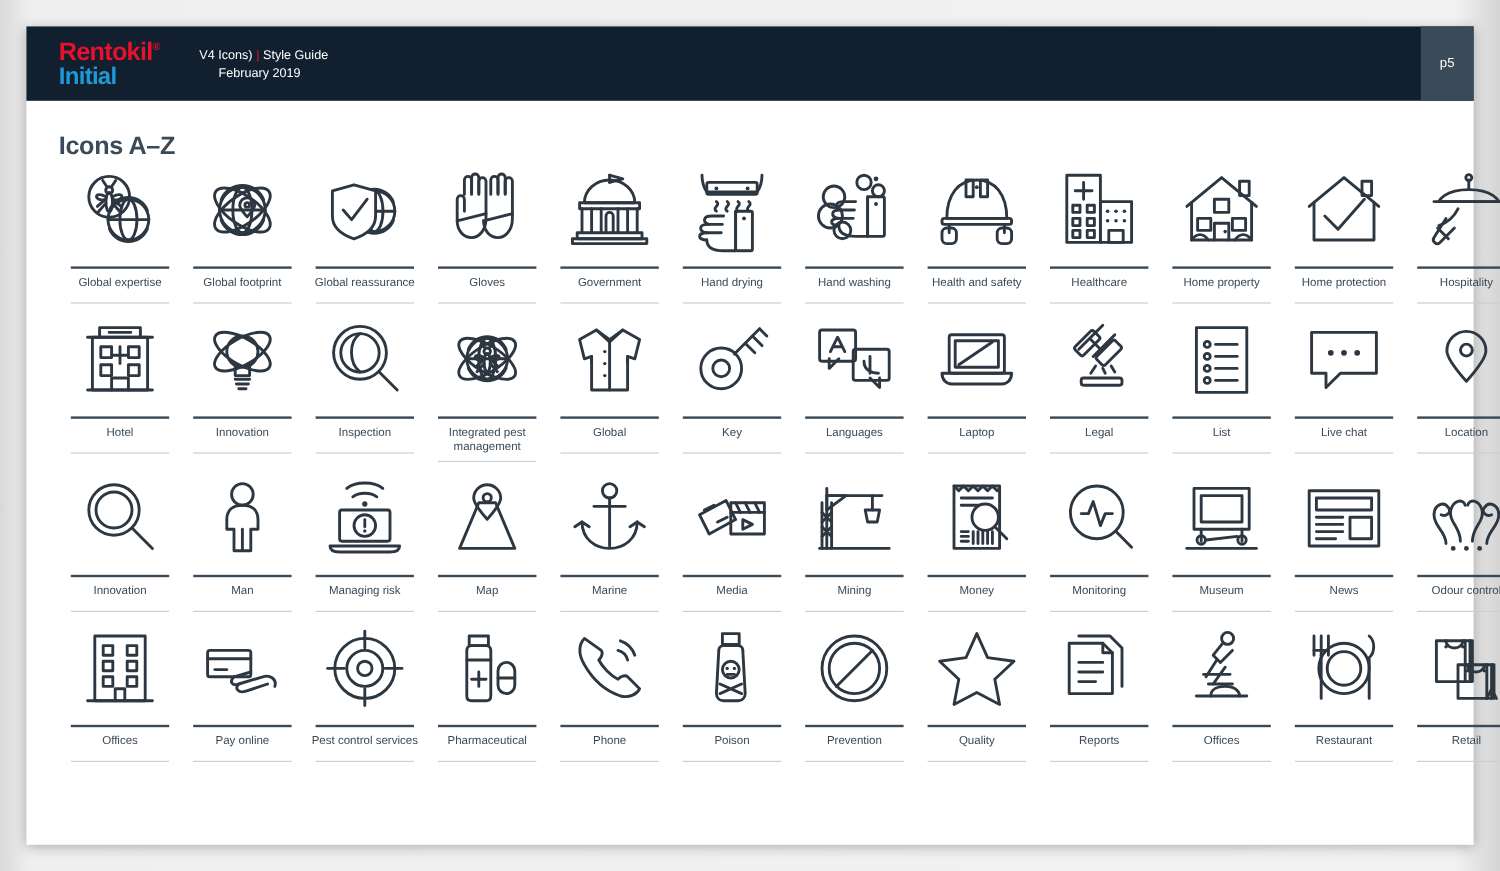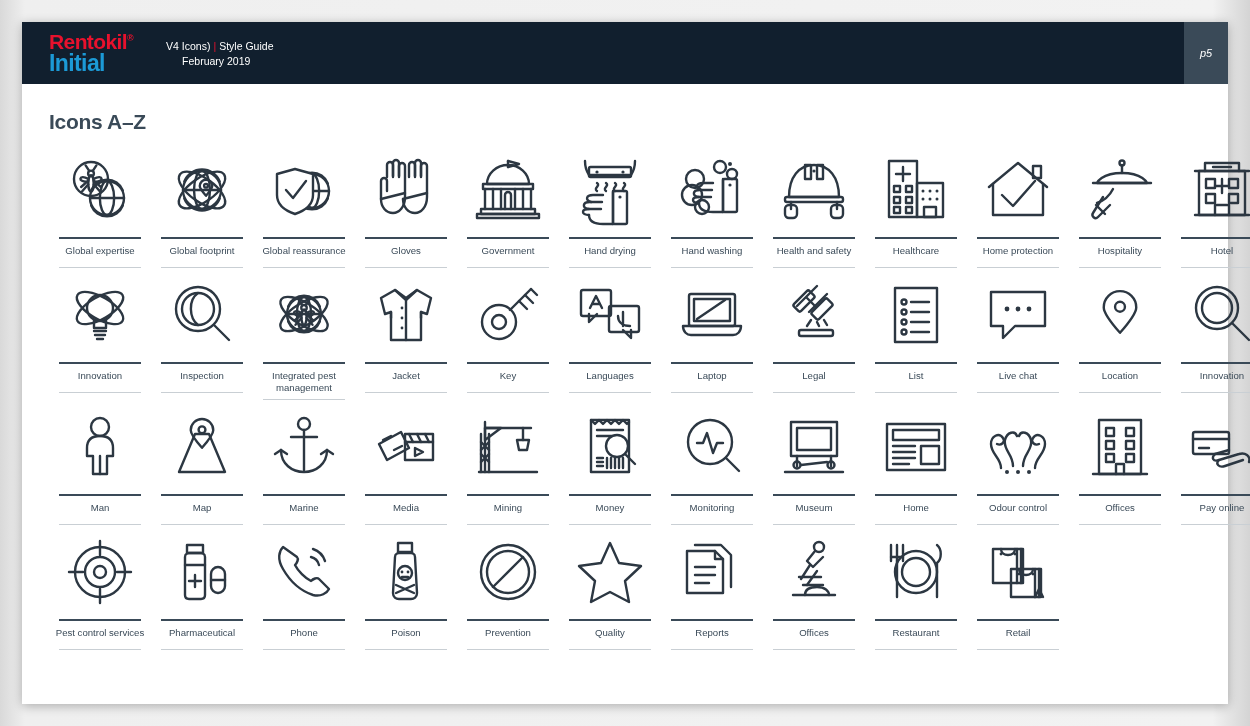--- a/index.html
+++ b/index.html
@@ -30,50 +30,50 @@
     align-items: center;
   }
   .logo {
     margin-left: 27px;
     line-height: 1.0;
     font-weight: 700;
     letter-spacing: -.6px;
   }
   .logo .r1 { color:#e8112d; font-size:21px; display:block; font-weight:700;}
   .logo .r1 sup { font-size:9px; vertical-align: super; }
-  .logo .r2 { color:#1c9ad6; font-size:23px; display:block; font-weight:700;}
+  .logo .r2 { color:#1c9ad6; font-size:20px; display:block; font-weight:700;}
 
   .hmeta {
     margin-left: 33px;
     color:#ffffff;
     font-size:10.5px;
     line-height: 15px;
     padding-top: 2px;
   }
   .hmeta .sep { color:#e8112d; margin:0 3px; }
   .hmeta .l2 { color:#ffffff;padding-left:16px; }
 
   .pagenum {
     position:absolute;
     right:0; top:0; bottom:0;
     width: 44px;
     background: #3a4a58;
     color:#ffffff;
     font-size: 11px;
-    display:flex; align-items:center; justify-content:center;font-style:italic;
+    display:flex; align-items:center; justify-content:center;
   }
 
   
   .content { padding: 26px 27px 0 27px; }
   .title {
     color:#3a4a58;
     font-size: 21px;
     font-weight: 700;
     letter-spacing: -.3px;
-    margin-bottom: 15px;
+    margin-bottom: 0;
   }
 
   .grid {
     display:grid;
     grid-template-columns: repeat(12, 1fr);
     row-gap: 6px;
     column-gap: 0px;
   }
   .cell {
     display:flex;
@@ -297,20 +297,39 @@
               <circle cx="51" cy="38" r="1.5" fill="#2c3742" stroke="none"></circle>
               <circle cx="58" cy="38" r="1.5" fill="#2c3742" stroke="none"></circle>
               <circle cx="44" cy="46" r="1.5" fill="#2c3742" stroke="none"></circle>
               <circle cx="51" cy="46" r="1.5" fill="#2c3742" stroke="none"></circle>
               <circle cx="58" cy="46" r="1.5" fill="#2c3742" stroke="none"></circle>
               <rect x="45" y="54" width="12" height="10" fill="none" stroke="#2c3742" stroke-width="2.4" stroke-linecap="round" stroke-linejoin="round"></rect>
             </svg>
           </div>
           <div class="rule-top"></div>
           <div class="lbl">Healthcare</div>
+          <div class="rule-bot"></div>
+        </div>
+        <div class="cell">
+          <div class="iconbox">
+            <svg width="74" height="74" viewBox="0 0 74 74">
+              <path d="M8,34 L37,10 L66,34" fill="none" stroke="#2c3742" stroke-width="2.4" stroke-linecap="round" stroke-linejoin="round"></path>
+              <path d="M12,31 L12,62 L62,62 L62,31" fill="none" stroke="#2c3742" stroke-width="2.4" stroke-linecap="round" stroke-linejoin="round"></path>
+              <rect x="52" y="13" width="8" height="12" fill="none" stroke="#2c3742" stroke-width="2.4" stroke-linecap="round" stroke-linejoin="round"></rect>
+              <rect x="31" y="28" width="12" height="11" fill="none" stroke="#2c3742" stroke-width="2.4" stroke-linecap="round" stroke-linejoin="round"></rect>
+              <rect x="17" y="44" width="11" height="10" fill="none" stroke="#2c3742" stroke-width="2.4" stroke-linecap="round" stroke-linejoin="round"></rect>
+              <rect x="46" y="44" width="11" height="10" fill="none" stroke="#2c3742" stroke-width="2.4" stroke-linecap="round" stroke-linejoin="round"></rect>
+              <path d="M31,62 L31,48 L43,48 L43,62" fill="none" stroke="#2c3742" stroke-width="2.4" stroke-linecap="round" stroke-linejoin="round"></path>
+              <circle cx="40" cy="55" r="1.5" fill="#2c3742" stroke="none"></circle>
+              <path d="M12,62 C16,56 22,56 26,62" fill="none" stroke="#2c3742" stroke-width="2.4" stroke-linecap="round" stroke-linejoin="round"></path>
+              <path d="M48,62 C52,56 58,56 62,62" fill="none" stroke="#2c3742" stroke-width="2.4" stroke-linecap="round" stroke-linejoin="round"></path>
+            </svg>
+          </div>
+          <div class="rule-top"></div>
+          <div class="lbl">Home property</div>
           <div class="rule-bot"></div>
         </div>
         <div class="cell">
           <div class="iconbox">
             <svg width="74" height="74" viewBox="0 0 74 74">
               <path d="M8,34 L37,10 L66,34" fill="none" stroke="#2c3742" stroke-width="2.4" stroke-linecap="round" stroke-linejoin="round"></path>
               <path d="M12,31 L12,62 L62,62 L62,31" fill="none" stroke="#2c3742" stroke-width="2.4" stroke-linecap="round" stroke-linejoin="round"></path>
               <rect x="52" y="13" width="8" height="12" fill="none" stroke="#2c3742" stroke-width="2.4" stroke-linecap="round" stroke-linejoin="round"></rect>
               <path d="M21,42 L32,53 L54,28" fill="none" stroke="#2c3742" stroke-width="2.4" stroke-linecap="round" stroke-linejoin="round"></path>
             </svg>
@@ -414,21 +433,21 @@
               <path d="M26,12 L37,20 L48,12 L62,20 L58,36 L52,34 L52,62 L22,62 L22,34 L16,36 L12,20 Z" fill="none" stroke="#2c3742" stroke-width="2.4" stroke-linecap="round" stroke-linejoin="round"></path>
               <path d="M26,12 L37,22 L37,62" fill="none" stroke="#2c3742" stroke-width="2.4" stroke-linecap="round" stroke-linejoin="round"></path>
               <path d="M48,12 L37,22" fill="none" stroke="#2c3742" stroke-width="2.4" stroke-linecap="round" stroke-linejoin="round"></path>
               <path d="M22,34 L22,40 M52,34 L52,40" fill="none" stroke="#2c3742" stroke-width="2.4" stroke-linecap="round" stroke-linejoin="round"></path>
               <circle cx="33" cy="30" r="1.4" fill="#2c3742" stroke="none"></circle>
               <circle cx="33" cy="40" r="1.4" fill="#2c3742" stroke="none"></circle>
               <circle cx="33" cy="50" r="1.4" fill="#2c3742" stroke="none"></circle>
             </svg>
           </div>
           <div class="rule-top"></div>
-          <div class="lbl">Jacket</div>
+          <div class="lbl">Global</div>
           <div class="rule-bot"></div>
         </div>
         <div class="cell">
           <div class="iconbox">
             <svg width="74" height="74" viewBox="0 0 74 74">
               <circle cx="28" cy="44" r="17" fill="none" stroke="#2c3742" stroke-width="2.4" stroke-linecap="round" stroke-linejoin="round"></circle>
               <circle cx="28" cy="44" r="7" fill="none" stroke="#2c3742" stroke-width="2.4" stroke-linecap="round" stroke-linejoin="round"></circle>
               <path d="M39,32 L60,11" fill="none" stroke="#2c3742" stroke-width="2.4" stroke-linecap="round" stroke-linejoin="round"></path>
               <path d="M48,23 L56,31" fill="none" stroke="#2c3742" stroke-width="2.4" stroke-linecap="round" stroke-linejoin="round"></path>
               <path d="M54,17 L62,25" fill="none" stroke="#2c3742" stroke-width="2.4" stroke-linecap="round" stroke-linejoin="round"></path>
@@ -545,20 +564,37 @@
               <path d="M37,46 L37,64" fill="none" stroke="#2c3742" stroke-width="2.4" stroke-linecap="round" stroke-linejoin="round"></path>
             </svg>
           </div>
           <div class="rule-top"></div>
           <div class="lbl">Man</div>
           <div class="rule-bot"></div>
         </div>
         <div class="cell">
           <div class="iconbox">
             <svg width="74" height="74" viewBox="0 0 74 74">
+              <path d="M22,12 C29,6 45,6 52,12" fill="none" stroke="#2c3742" stroke-width="2.4" stroke-linecap="round" stroke-linejoin="round"></path>
+              <path d="M27,19 C32,15 42,15 47,19" fill="none" stroke="#2c3742" stroke-width="2.4" stroke-linecap="round" stroke-linejoin="round"></path>
+              <circle cx="37" cy="25" r="2.2" fill="#2c3742" stroke="none"></circle>
+              <rect x="16" y="30" width="42" height="26" rx="2" fill="none" stroke="#2c3742" stroke-width="2.4" stroke-linecap="round" stroke-linejoin="round"></rect>
+              <circle cx="37" cy="43" r="9" fill="none" stroke="#2c3742" stroke-width="2.4" stroke-linecap="round" stroke-linejoin="round"></circle>
+              <path d="M37,38 L37,44" fill="none" stroke="#2c3742" stroke-width="2.4" stroke-linecap="round" stroke-linejoin="round"></path>
+              <circle cx="37" cy="47.5" r="1.4" fill="#2c3742" stroke="none"></circle>
+              <path d="M8,60 L66,60 C66,64 62,65 58,65 L16,65 C12,65 8,64 8,60 Z" fill="none" stroke="#2c3742" stroke-width="2.4" stroke-linecap="round" stroke-linejoin="round"></path>
+            </svg>
+          </div>
+          <div class="rule-top"></div>
+          <div class="lbl">Managing risk</div>
+          <div class="rule-bot"></div>
+        </div>
+        <div class="cell">
+          <div class="iconbox">
+            <svg width="74" height="74" viewBox="0 0 74 74">
               <path d="M14,62 L30,24 L44,24 L60,62 Z" fill="none" stroke="#2c3742" stroke-width="2.4" stroke-linecap="round" stroke-linejoin="round"></path>
               <path d="M37,37.75 C46.9,26.5 48.25,22 48.25,20.2 A11.25 11.25 0 1 0 25.75,20.2 C25.75,22 27.1,26.5 37,37.75 Z" fill="none" stroke="#2c3742" stroke-width="2.4" stroke-linecap="round" stroke-linejoin="round"></path>
               <circle cx="37" cy="19.75" r="3.42" fill="none" stroke="#2c3742" stroke-width="2.4" stroke-linecap="round" stroke-linejoin="round"></circle>
             </svg>
           </div>
           <div class="rule-top"></div>
           <div class="lbl">Map</div>
           <div class="rule-bot"></div>
         </div>
         <div class="cell">
@@ -654,21 +690,21 @@
         <div class="cell">
           <div class="iconbox">
             <svg width="74" height="74" viewBox="0 0 74 74">
               <rect x="8" y="14" width="58" height="46" fill="none" stroke="#2c3742" stroke-width="2.4" stroke-linecap="round" stroke-linejoin="round"></rect>
               <rect x="14" y="20" width="46" height="10" fill="none" stroke="#2c3742" stroke-width="2.4" stroke-linecap="round" stroke-linejoin="round"></rect>
               <path d="M14,36 L36,36 M14,42 L36,42 M14,48 L36,48 M14,54 L30,54" fill="none" stroke="#2c3742" stroke-width="2.4" stroke-linecap="round" stroke-linejoin="round"></path>
               <rect x="42" y="36" width="18" height="18" fill="none" stroke="#2c3742" stroke-width="2.4" stroke-linecap="round" stroke-linejoin="round"></rect>
             </svg>
           </div>
           <div class="rule-top"></div>
-          <div class="lbl">Home</div>
+          <div class="lbl">News</div>
           <div class="rule-bot"></div>
         </div>
         <div class="cell">
           <div class="iconbox">
             <svg width="74" height="74" viewBox="0 0 74 74">
               <path d="M20,58 C20,48 10,44 10,34 C10,26 18,22 22,28 C25,32 20,36 16,34" fill="none" stroke="#2c3742" stroke-width="2.4" stroke-linecap="round" stroke-linejoin="round"></path>
               <path d="M32,56 C32,44 22,40 24,30 C26,22 34,20 36,26" fill="none" stroke="#2c3742" stroke-width="2.4" stroke-linecap="round" stroke-linejoin="round"></path>
               <path d="M42,56 C42,44 52,40 50,30 C48,22 40,20 38,26" fill="none" stroke="#2c3742" stroke-width="2.4" stroke-linecap="round" stroke-linejoin="round"></path>
               <path d="M54,58 C54,48 64,44 64,34 C64,26 56,22 52,28 C49,32 54,36 58,34" fill="none" stroke="#2c3742" stroke-width="2.4" stroke-linecap="round" stroke-linejoin="round"></path>
               <circle cx="26" cy="62" r="2" fill="#2c3742" stroke="none"></circle>

